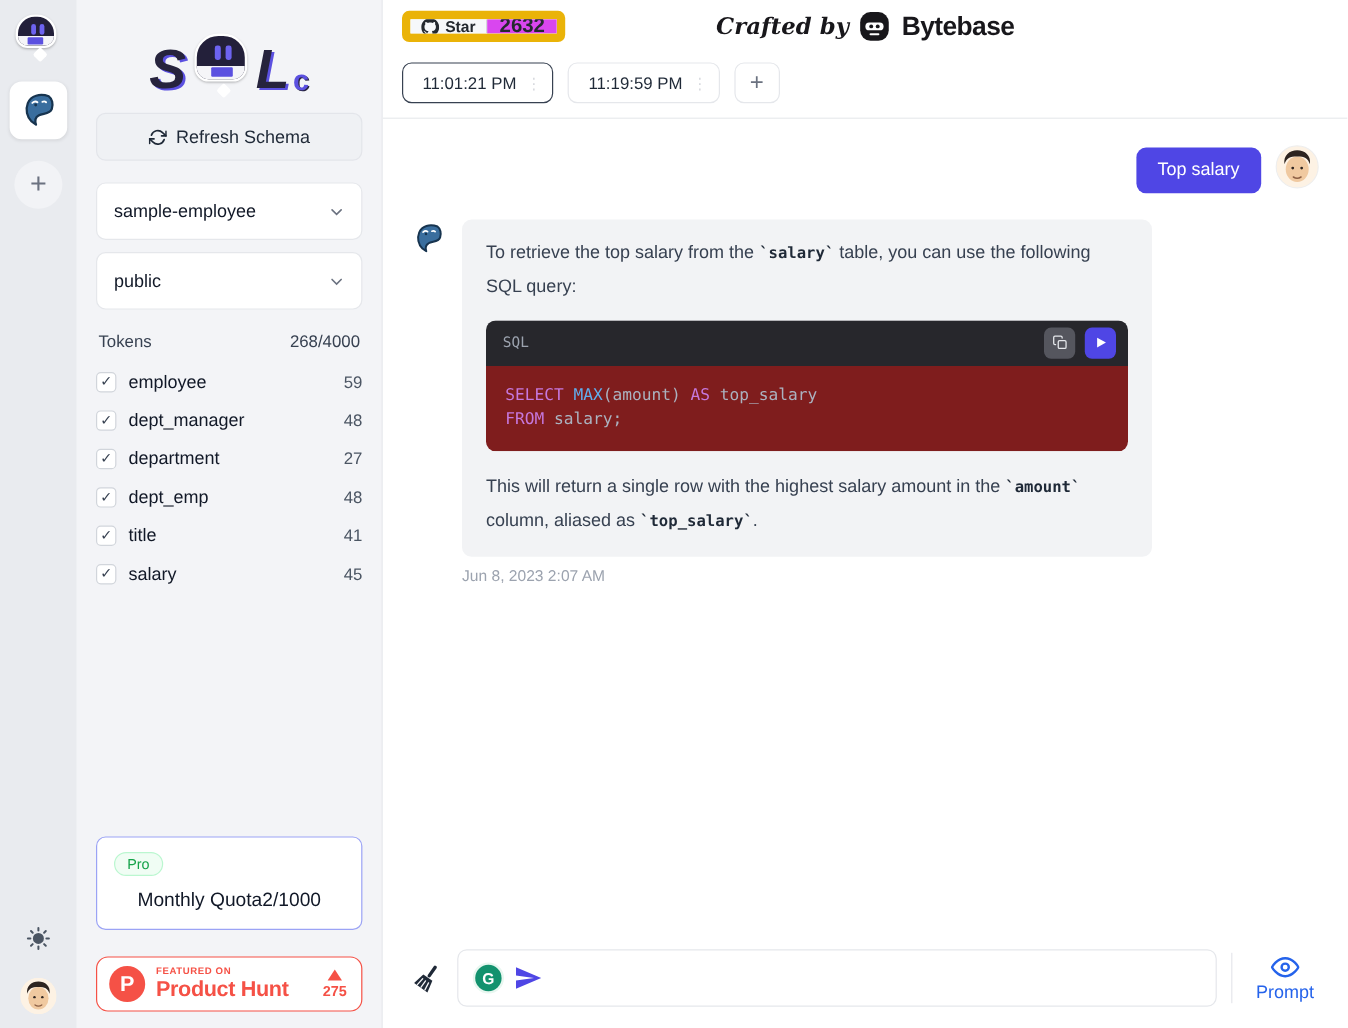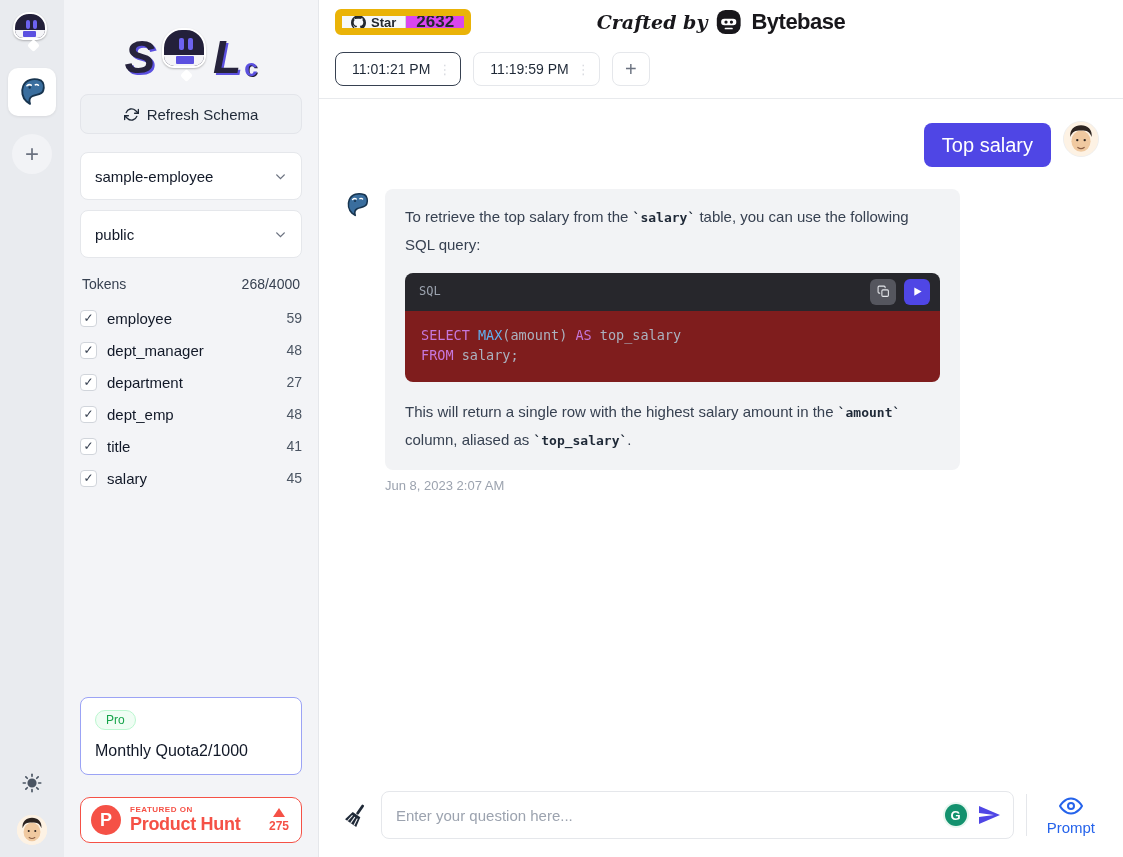--- a/index.html
+++ b/index.html
@@ -76,21 +76,21 @@
   .table-count { color:#4b5563; font-size:14px; }
   .sidebar-spacer { flex:1; }
   .quota-card {
     background:#fff; border:1px solid #9ba3f5; border-radius:8px;
     padding:12px 14px 14px; margin-bottom:22px;
   }
   .pro-pill {
     display:inline-block; font-size:12px; color:#16a34a; background:#f0fdf4;
     border:1px solid #bbf7d0; border-radius:999px; padding:2px 10px; margin-bottom:12px;
   }
-  .quota-row { display:flex; justify-content:flex-start; align-items:center; font-size:16px; color:#111827; }
+  .quota-row { display:flex; justify-content:center; align-items:center; font-size:16px; color:#111827; }
   .quota-value { font-size:16px; }
   .ph-badge {
     background:#fff; border:1.5px solid #f55146; border-radius:10px;
     height:46px; display:flex; align-items:center; padding:0 12px 0 10px; gap:9px; cursor:pointer;
   }
   .ph-logo {
     width:30px; height:30px; border-radius:50%; background:#f55146; color:#fff;
     display:flex; align-items:center; justify-content:center; font-weight:800; font-size:18px; flex-shrink:0;
   }
   .ph-mid { flex:1; line-height:1.1; }
@@ -116,21 +116,21 @@
   }
   .tab.active { border:1.5px solid #374151; }
   .tab .dots { color:#d8dadf; font-size:13px; letter-spacing:-1px; }
   .tab-add {
     width:38px; height:34px; border:1px solid #e5e7eb; border-radius:8px; background:#fff;
     display:flex; align-items:center; justify-content:center; font-size:20px; color:#6b7280; cursor:pointer;
   }
   .chat { flex:1; padding:22px 24px 0; overflow:hidden; position:relative; }
   .msg-user { display:flex; justify-content:flex-end; align-items:flex-start; gap:12px; margin-bottom:22px; }
   .bubble-user {
-    background:#4f46e5; color:#fff; font-size:20px; border-radius:8px;
+    background:#4f46e5; color:#fff; font-size:15px; border-radius:8px;
     padding:10px 18px; line-height:1.2; margin-top:2px;
   }
   .avatar-user { width:36px; height:36px; border-radius:50%; overflow:hidden; background:#fdf1e2; border:1px solid #eee; flex-shrink:0; }
   .msg-assistant { display:flex; align-items:flex-start; gap:14px; }
   .avatar-assistant { width:28px; height:28px; flex-shrink:0; margin-top:2px; }
   .bubble-assistant {
     background:#f2f3f5; border-radius:8px; padding:14px 20px 16px; max-width:575px;
     font-size:15px; color:#374151; line-height:1.85;
   }
   .inline-code { font-family:"DejaVu Sans Mono", monospace; font-weight:700; font-size:13px; color:#1f2937; }
@@ -414,21 +414,20 @@
 
   <div class="footer">
     <svg class="broom" width="26" height="26" viewBox="0 0 24 24">
       <g transform="rotate(35 12 12)">
         <rect x="11" y="0.5" width="2.6" height="10.5" rx="1.2" fill="#1f2937"></rect>
         <path d="M8 11.5h8.5l2 9.5H6z" fill="#1f2937"></path>
         <path d="M9.5 14.5l-.8 6M12.2 14.5v6M15 14.5l.8 6" stroke="#f3f4f6" stroke-width="1" stroke-linecap="round"></path>
       </g>
     </svg>
     <div class="input-wrap">
-      <input type="text" placeholder="Enter your question here..." style="">
       <div class="grammarly">G</div>
       <div class="send-btn">
         <svg width="24" height="24" viewBox="0 0 24 24">
           <path d="M2 21l21-9L2 3v7l15 2-15 2z" fill="#4f46e5"></path>
         </svg>
       </div>
     </div>
     <div class="footer-divider"></div>
     <div class="prompt-btn">
       <svg width="24" height="24" viewBox="0 0 24 24" fill="none" stroke="#2563eb" stroke-width="2" stroke-linecap="round" stroke-linejoin="round">

